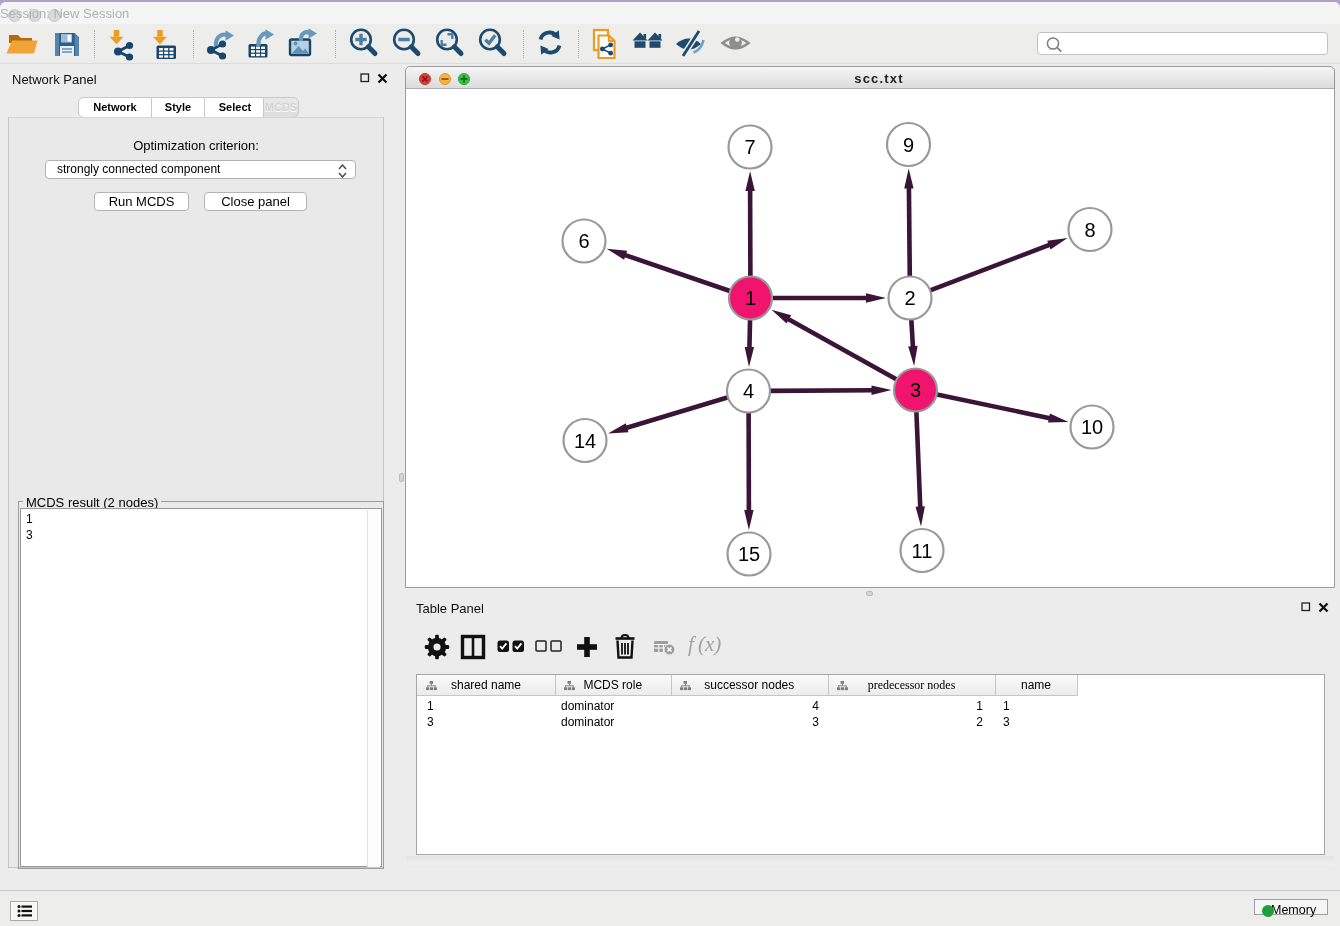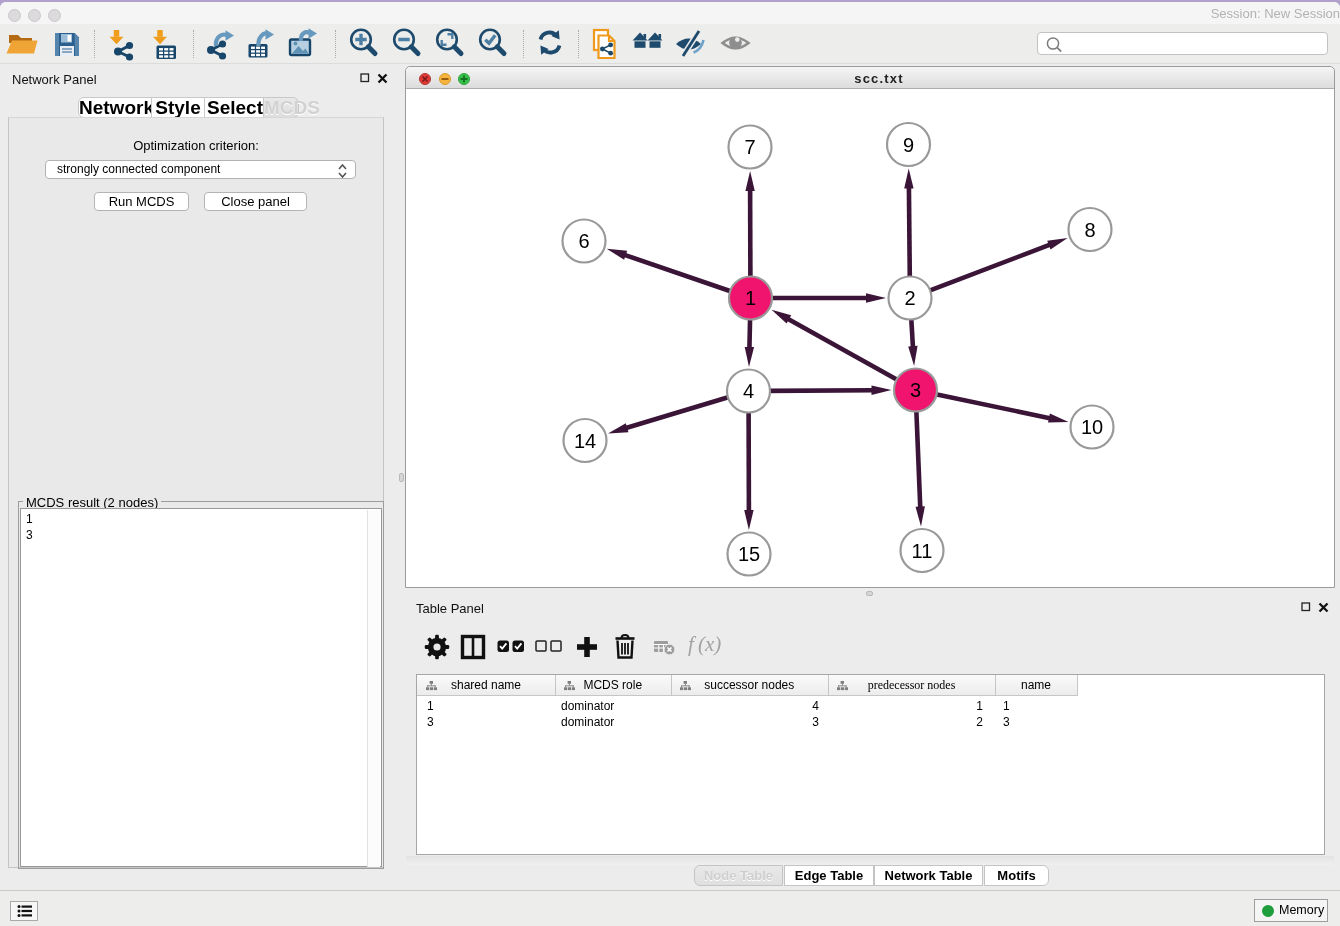--- a/index.html
+++ b/index.html
@@ -5,36 +5,36 @@
 * { margin:0; padding:0; box-sizing:border-box; }
 html,body { width:1340px; height:926px; overflow:hidden; }
 body { background:#b1a0cc; font-family:"Liberation Sans", sans-serif; }
 #win { position:absolute; top:2px; left:0; width:1340px; height:924px;
   background:#ececec; border-radius:6px 6px 0 0; overflow:hidden; }
 
 #titlebar { position:absolute; top:0; left:0; width:100%; height:23px;
   background:#f6f5f6; border-bottom:1px solid #d2d0d2; }
 .tl { position:absolute; top:7px; width:13px; height:13px; border-radius:50%;
   background:#dcdadc; border:1px solid #c9c7c9; }
-#wtitle { position:absolute; top:4px; width:100%; text-align:right;
+#wtitle { position:absolute; top:4px; width:100%; text-align:left;
   color:#b3b1b3; font-size:13px; }
 
 #toolbar { position:absolute; top:22px; left:0; width:100%; height:40px;
   background:#ededec; border-bottom:1px solid #dcdcdc; }
 .tbi { position:absolute; top:3px; }
 .tsep { position:absolute; top:6px; height:28px; width:0;
   border-left:1px dotted #a9a9a9; }
 #searchbox { position:absolute; left:1037px; top:8px; width:291px; height:23px;
   background:#fff; border:1px solid #c2c2c2; border-radius:4px; }
 
 #cptitle { position:absolute; left:12px; top:70px; font-size:13px; color:#111; }
 .paneicon { position:absolute; } #tphead svg { position:absolute; }
 #cptabs { position:absolute; left:0; top:95px; width:391px; height:21px; }
 .tab { position:absolute; top:0; height:21px; background:#fff;
-  border:1px solid #c8c8c8; font-size:19px; font-weight:bold; color:#000; text-align:center;
+  border:1px solid #c8c8c8; font-size:11px; font-weight:bold; color:#000; text-align:center;
   line-height:19px; }
 #cpcontent { position:absolute; left:8px; top:115px; width:376px; height:751px;
   background:#e9e9e9; border:1px solid #c4c4c4; border-top:1px solid #d6d6d6; }
 #optlabel { position:absolute; left:0; top:20px; width:100%; text-align:center;
   font-size:13px; color:#000; }
 #optselect { position:absolute; left:36px; top:42px; width:311px; height:19px;
   background:#fff; border:1px solid #b2b2b2; border-radius:4px;
   font-size:12px; line-height:17px; padding-left:11px; color:#000; }
 .btn { position:absolute; top:74px; height:19px; background:#fff;
   border:1px solid #b4b4b4; border-radius:4px; font-size:13px;
@@ -71,24 +71,24 @@
 .hsep { position:absolute; top:0; height:21px; width:0; border-left:1px solid #c6c6c6; }
 .hlab { position:absolute; top:3px; font-size:12px; color:#000; text-align:center; }
 .trow { position:absolute; font-size:12px; color:#000; height:16px; line-height:16px; }
 .tnum { text-align:right; }
 #btabs { position:absolute; top:863px; left:0; width:1340px; height:22px; }
 .btab { position:absolute; top:0; height:21px; background:#fff;
   border:1px solid #c4c4c4; font-size:13px; font-weight:bold; text-align:center; line-height:19px; }
 
 #statusbar { position:absolute; left:0; top:888px; width:1340px; height:36px;
   background:#ededec; border-top:1px solid #c9c9c9; }
-#memb { position:absolute; left:1254px; top:8px; width:74px; height:23px;
+#memb { position:absolute; left:1254px; top:8px; width:74px; height:16px;
   background:#f5f5f5; border:1px solid #9e9e9e;
   font-size:12.5px; color:#000; line-height:21px;
-  padding-left:24px; }
+  padding-left:16px; }
 #memdot { position:absolute; left:7px; top:5px; width:12px; height:12px;
   border-radius:50%; background:#1f9e3d; }
 #listb { position:absolute; left:10px; top:10px; width:28px; height:20px;
   background:#f7f7f7; border:1px solid #a8a8a8; }
 </style>
 </head>
 <body>
 <div id="win">
   <div id="titlebar">
     <div class="tl" style="left:8px;"></div>
@@ -485,26 +485,20 @@
     <div class="trow tnum" style="left:256px; top:23px; width:146px;">4</div>
     <div class="trow tnum" style="left:413px; top:23px; width:153px;">1</div>
     <div class="trow" style="left:586px; top:23px;">1</div>
     <div class="trow" style="left:10px; top:39px;">3</div>
     <div class="trow" style="left:144px; top:39px;">dominator</div>
     <div class="trow tnum" style="left:256px; top:39px; width:146px;">3</div>
     <div class="trow tnum" style="left:413px; top:39px; width:153px;">2</div>
     <div class="trow" style="left:586px; top:39px;">3</div>
   </div>
   <div style="position:absolute; left:406px; top:854px; width:928px; height:9px; background:linear-gradient(#e3e3e3,#efefef);"></div>
-  <div id="btabs">
-    <div class="btab" style="left:694px; width:89px; background:linear-gradient(#e9e9e9,#dfdfdf); color:#cfcfcf; border-radius:6px 0 0 6px; text-shadow:0 1px 0 #fff;">Node Table</div>
-    <div class="btab" style="left:784px; width:90px;">Edge Table</div>
-    <div class="btab" style="left:874px; width:109px;">Network Table</div>
-    <div class="btab" style="left:984px; width:65px; border-radius:0 6px 6px 0;">Motifs</div>
-  </div>
 
   <div id="statusbar">
     <div id="listb">
         <svg width="26" height="18" viewBox="0 0 26 18" style="position:absolute; left:0px; top:0px;">
           <g fill="#111">
             <circle cx="8" cy="4.6" r="1.5"></circle>
             <rect x="10.5" y="3.5" width="10.5" height="2.2"></rect>
             <circle cx="8" cy="9" r="1.5"></circle>
             <rect x="10.5" y="7.9" width="10.5" height="2.2"></rect>
             <circle cx="8" cy="13.4" r="1.5"></circle>

